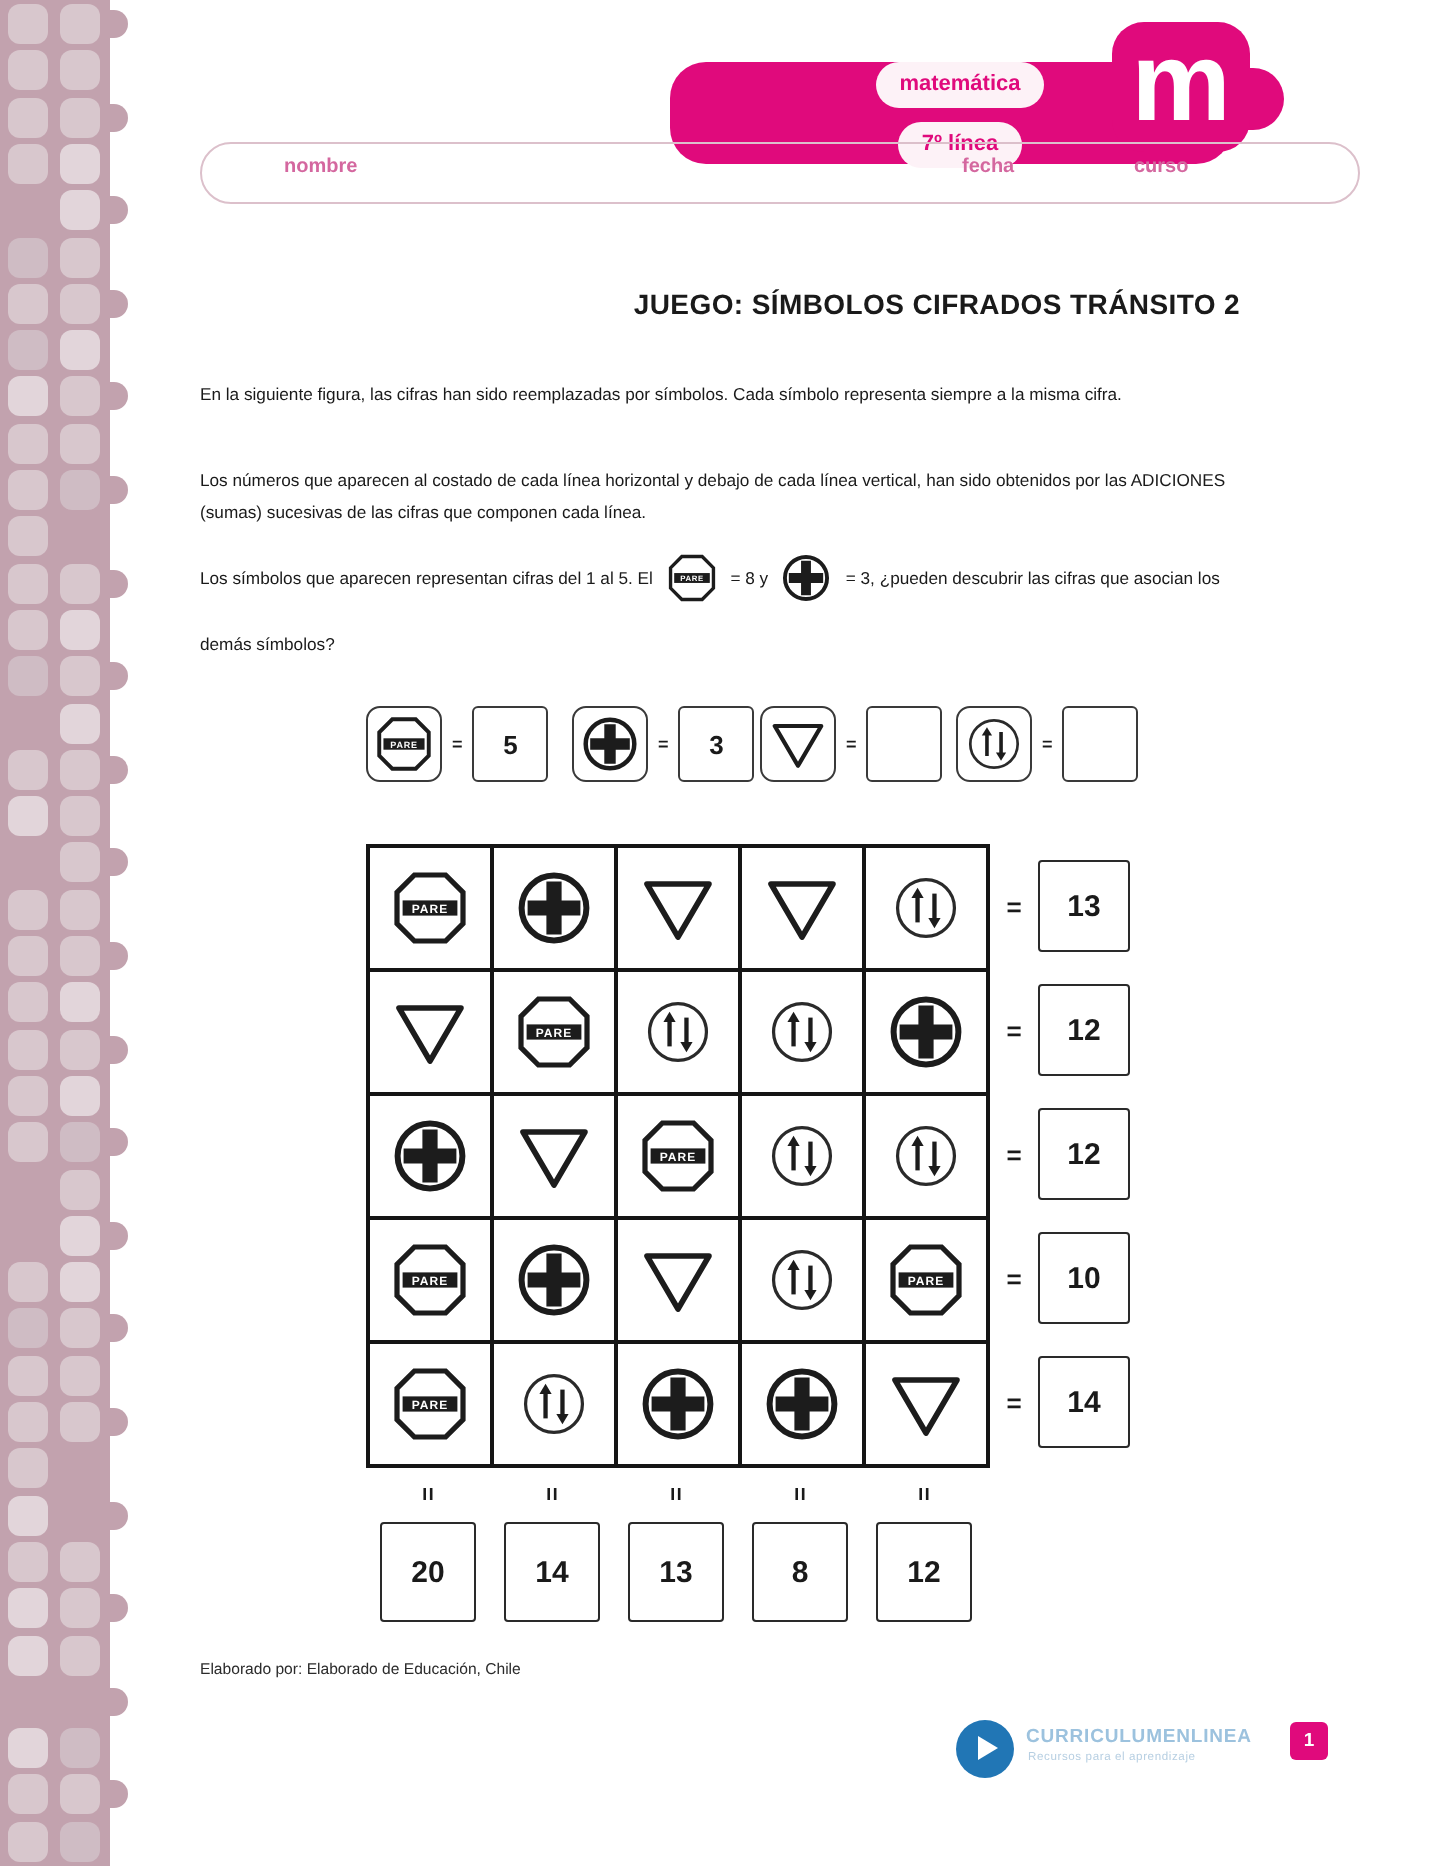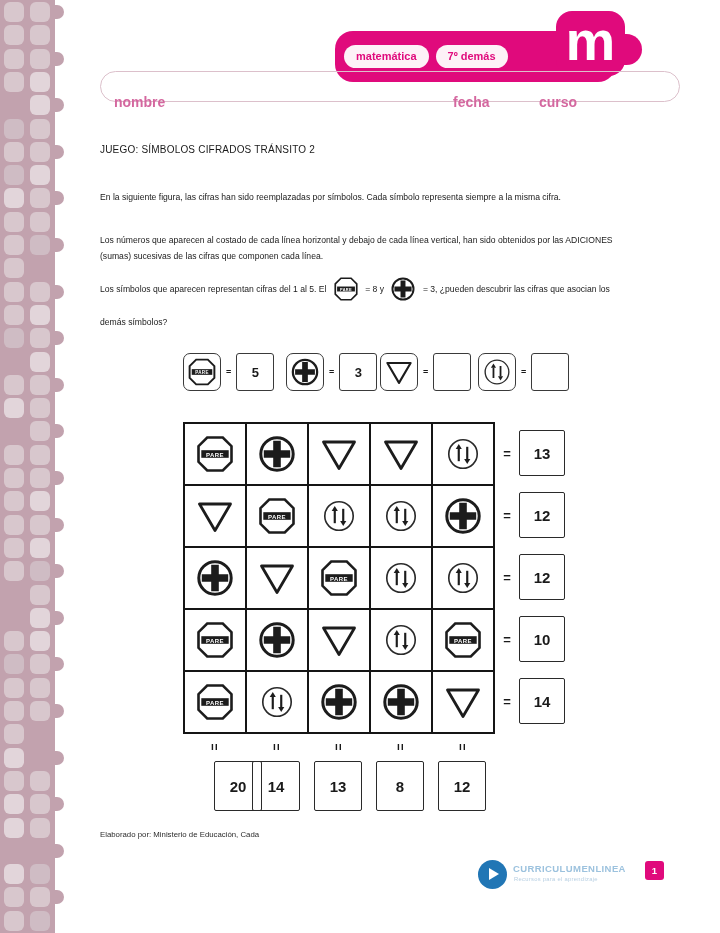--- a/index.html
+++ b/index.html
@@ -5,35 +5,35 @@
   html,body{margin:0;padding:0;background:#fff;}
   .page{position:relative;width:720px;height:933px;background:#fff;overflow:hidden;
         font-family:"Liberation Sans",sans-serif;color:#1a1a1a;}
   
   .sidebar{position:absolute;left:0;top:0;width:66px;height:933px;}
   .sb-base{position:absolute;left:0;top:0;width:55px;height:933px;background:#c2a2ae;}
   .sb-tile{position:absolute;width:20px;height:20px;border-radius:6px;}
   .sb-tab{position:absolute;width:10px;height:14px;border-radius:0 7px 7px 0;background:#c2a2ae;}
   
   .badge-bar{position:absolute;left:335px;top:31px;width:281px;height:51px;background:#e00a7c;
-             border-radius:18px;display:flex;align-items:center;gap:7px;padding-left:9px;box-sizing:border-box;}
+             border-radius:18px;display:flex;align-items:center;gap:7px;padding-left:9px;box-sizing:border-box;flex-direction:column;}
   .pill{background:#fdf2f7;color:#e00a7c;font-weight:bold;font-size:11px;height:23px;line-height:23px;
         padding:0 12px;border-radius:12px;white-space:nowrap;}
   .m-tab{position:absolute;left:598px;top:34px;width:44px;height:31px;background:#e00a7c;border-radius:0 16px 16px 0;}
   .m-logo{position:absolute;left:556px;top:11px;width:69px;height:65px;background:#e00a7c;border-radius:16px;
           display:flex;align-items:center;justify-content:center;color:#fff;font-weight:bold;font-size:56px;line-height:1;
           padding-bottom:6px;box-sizing:border-box;}
   
   .form-line{position:absolute;left:100px;top:71px;width:580px;height:31px;border:1px solid #dcc0cb;
              border-radius:16px;box-sizing:border-box;}
-  .form-line span{position:absolute;top:22px;font-size:14px;font-weight:bold;color:#d4679f;}
+  .form-line span{position:absolute;top:6px;font-size:10px;font-weight:bold;color:#d4679f;margin-left:28px;}
   .fl-nombre{left:13px;} .fl-curso{left:352px;} .fl-fecha{left:438px;}
   
-  .title{position:absolute;left:100px;top:144px;width:520px;text-align:left;
-         font-size:10px;font-weight:normal;letter-spacing:.2px;}
+  .title{position:absolute;left:100px;top:144px;width:520px;text-align:right;
+         font-size:14px;font-weight:bold;letter-spacing:.2px;}
   .para{position:absolute;left:100px;width:530px;font-size:8.6px;line-height:16.5px;}
   .p1{top:180px;} .p2{top:223px;}
   .p3{top:264px;line-height:33px;}
   .inline-icon{display:inline-block;vertical-align:middle;margin:0 4px;line-height:0;}
   
   .lgroup{position:absolute;top:353px;display:flex;align-items:center;gap:5px;}
   .sbox{width:38px;height:38px;border:1.5px solid #3a3a3a;border-radius:7px;background:#fff;
         display:flex;align-items:center;justify-content:center;box-sizing:border-box;}
   .leq{font-size:9px;font-weight:bold;}
   .vbox{width:38px;height:38px;border:1.5px solid #3a3a3a;border-radius:3px;background:#fff;
@@ -153,21 +153,21 @@
       <div class="sb-tile" style="left: 30px; top: 864.1px; background: rgb(207, 188, 196);"></div>
       <div class="sb-tile" style="left: 4px; top: 887.4px; background: rgb(216, 199, 205);"></div>
       <div class="sb-tile" style="left: 30px; top: 887.4px; background: rgb(216, 199, 205);"></div>
       <div class="sb-tab" style="left: 54px; top: 890.4px;"></div>
       <div class="sb-tile" style="left: 4px; top: 910.7px; background: rgb(216, 199, 205);"></div>
       <div class="sb-tile" style="left: 30px; top: 910.7px; background: rgb(207, 188, 196);"></div>
     </div>
 
   <div class="badge-bar">
     <span class="pill">matemática</span>
-    <span class="pill">7º demás</span>
+    <span class="pill">7º línea</span>
   </div>
   <div class="m-tab"></div>
   <div class="m-logo">
     <span>m</span>
   </div>
 
   <div class="form-line">
     <span class="fl-nombre">nombre</span>
     <span class="fl-curso">fecha</span>
     <span class="fl-fecha">curso</span>
@@ -418,32 +418,32 @@
       <div class="rsum" style="top: 492px;">12</div>
       <div class="roweq" style="top: 570px;">=</div>
       <div class="rsum" style="top: 554px;">12</div>
       <div class="roweq" style="top: 632px;">=</div>
       <div class="rsum" style="top: 616px;">10</div>
       <div class="roweq" style="top: 694px;">=</div>
       <div class="rsum" style="top: 678px;">14</div>
     </div>
   <div id="col-sums">
       <div class="colmark" style="left: 207px;">=</div>
-      <div class="csum" style="left: 190px; margin-left: 24px;">20</div>
+      <div class="csum" style="left: 190px;">20</div>
       <div class="colmark" style="left: 269px;">=</div>
       <div class="csum" style="left: 252px;">14</div>
       <div class="colmark" style="left: 331px;">=</div>
       <div class="csum" style="left: 314px;">13</div>
       <div class="colmark" style="left: 393px;">=</div>
       <div class="csum" style="left: 376px;">8</div>
       <div class="colmark" style="left: 455px;">=</div>
       <div class="csum" style="left: 438px;">12</div>
     </div>
 
-  <div class="credit">Elaborado por: Ministerio de Educación, Cada</div>
+  <div class="credit">Elaborado por: Elaborado de Educación, Chile</div>
 
   <div class="logo-circle">
       <div class="tri"></div>
     </div>
   <div class="logo-text">CURRICULUMENLINEA</div>
   <div class="logo-tag">Recursos para el aprendizaje</div>
   <div class="page-num">1</div>
 
 </div>
 

